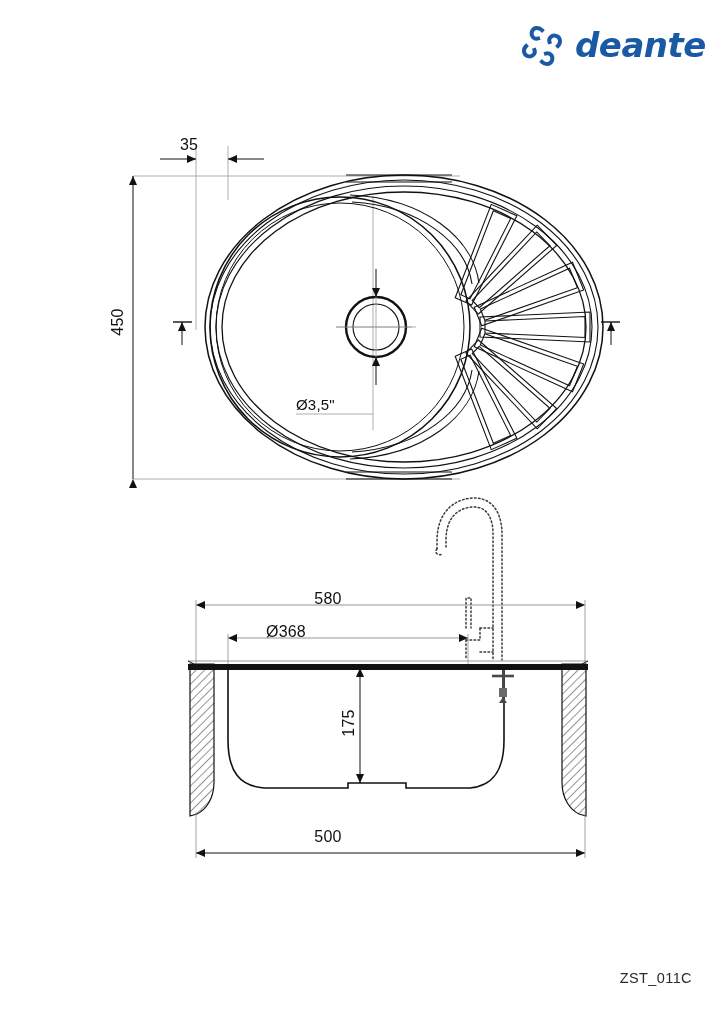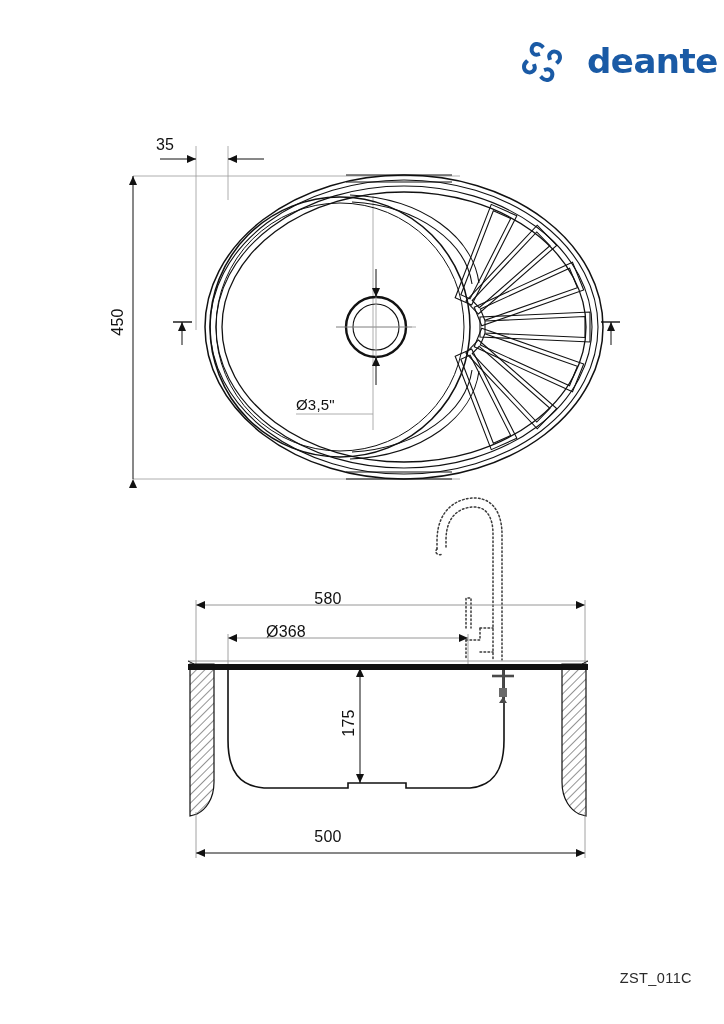--- a/index.html
+++ b/index.html
@@ -19,26 +19,27 @@
   #sheet {
     position: absolute;
     left: 0;
     top: 0;
     width: 724px;
     height: 1024px;
   }
   .logo-wrap {
     position: absolute;
     left: 520px;
-    top: 36px;
+    top: 20px;
     width: 170px;
     height: 52px;
     display: flex;
     align-items: center;
-    gap: 23px;
+    gap: 11px;
+    font-style: italic;
   }
   .logo-mark {
     width: 44px;
     height: 44px;
     flex: 0 0 auto;
   }
   .logo-word {
     font-family: "DejaVu Sans", sans-serif;
     font-size: 34px;
     font-weight: 600;
@@ -256,21 +257,21 @@
     <g id="petals" fill="none" stroke-width="9" stroke-linecap="square">
       <path d="M50,14 C42,6 30,8 27,18 C24,28 33,36 41,33" stroke="#1a5aa5"></path>
       <path d="M86,50 C94,42 92,30 82,27 C72,24 64,33 67,41" stroke="#1a5aa5"></path>
       <path d="M50,86 C58,94 70,92 73,82 C76,72 67,64 59,67" stroke="#1a5aa5"></path>
       <path d="M14,50 C6,58 8,70 18,73 C28,76 36,67 33,59" stroke="#1a5aa5"></path>
     </g>
   </svg>
   <div class="logo-word" style="color: rgb(26, 90, 165);">deante</div>
 </div>
 
-<div class="dim-text" style="left:156px; top:136px;">35</div>
+<div class="dim-text" style="left:180px; top:136px;">35</div>
 
 <div class="dim-text rot" style="left:96px; top:313px; width:44px; text-align:center;">450</div>
 
 <div class="dim-text dim-small" style="left:296px; top:396px;">Ø3,5"</div>
 
 <div class="dim-text" style="left:0; top:590px; width:724px; text-align:center;
      transform:translateX(-34px);">580</div>
 
 <div class="dim-text" style="left:0; top:623px; width:724px; text-align:center;
      transform:translateX(-76px);">Ø368</div>

